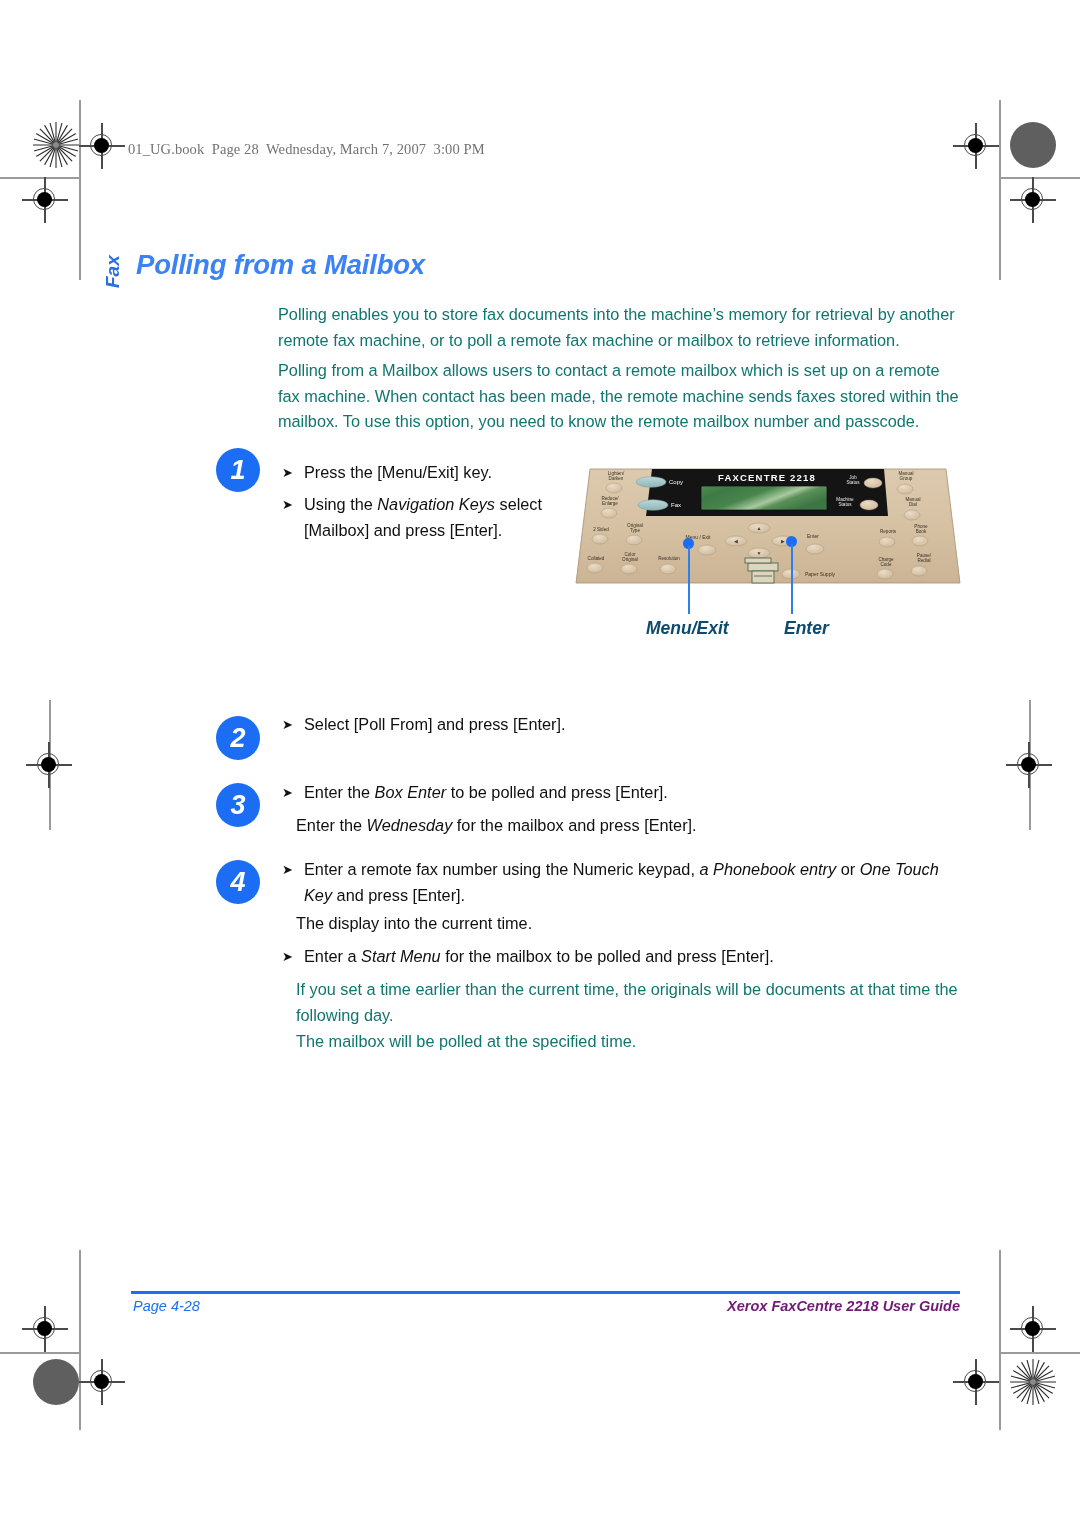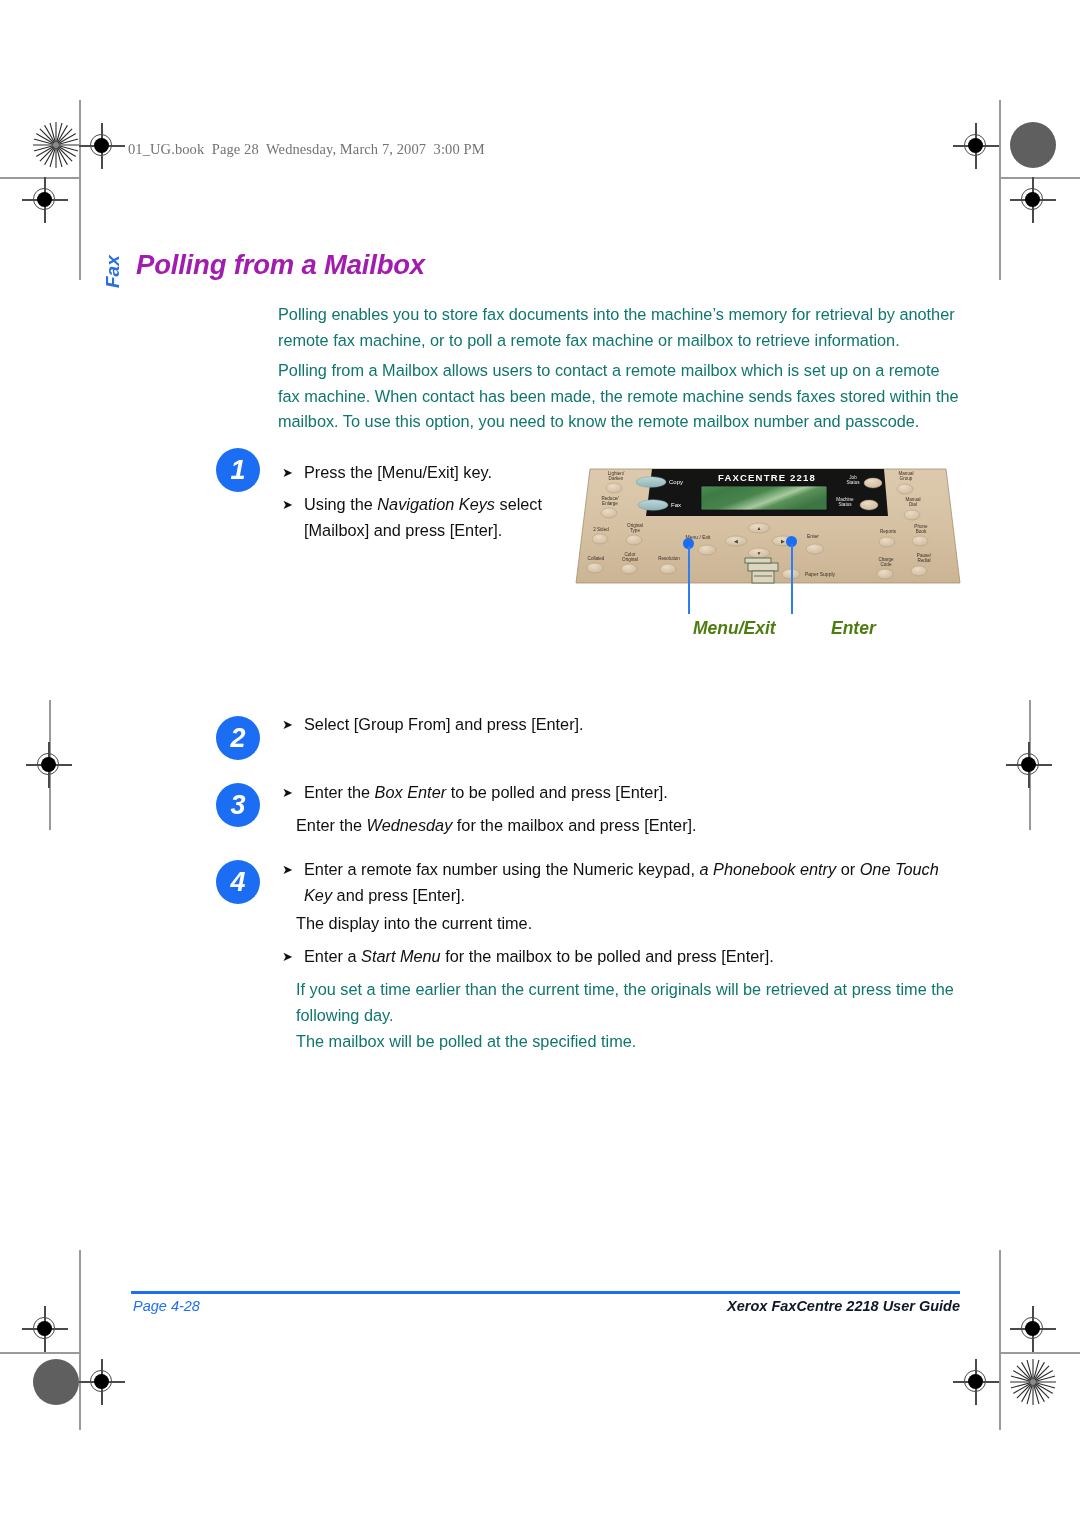--- a/index.html
+++ b/index.html
@@ -104,21 +104,21 @@
     white-space: nowrap;
   }
 
   .page-title {
     position: absolute;
     left: 136px;
     top: 249px;
     font-size: 27.5px;
     font-weight: bold;
     font-style: italic;
-    color: #a21caf;
+    color: #3b82f6;
     letter-spacing: -0.2px;
     white-space: nowrap;
   }
 
   
   .para {
     position: absolute;
     left: 278px;
     width: 682px;
     font-size: 16.3px;
@@ -178,23 +178,22 @@
     width: 11px;
     height: 11px;
     border-radius: 50%;
     background: #1b6ef3;
   }
   .callout-label {
     position: absolute;
     font-size: 17.5px;
     font-weight: bold;
     font-style: italic;
-    color: #4d7c0f;
+    color: #0c4a6e;
     white-space: nowrap;
-    margin-left: 47px;
   }
 
   
   .footer-rule {
     position: absolute;
     left: 131px;
     top: 1291px;
     width: 829px;
     height: 2.5px;
     background: #1d6ff0;
@@ -208,21 +207,21 @@
     font-style: italic;
     color: #1d6ff0;
   }
   .footer-right {
     position: absolute;
     right: 120px;
     top: 1298px;
     font-size: 14.5px;
     font-weight: bold;
     font-style: italic;
-    color: #0f172a;
+    color: #701a75;
     white-space: nowrap;
   }
 </style>
 </head>
 <body>
 
 <div class="trimline trim-v" style="left:79px; top:100px; height:180px;"></div>
 <div class="trimline trim-h" style="left:0px; top:177px; width:80px;"></div>
 <div class="trimline trim-v" style="left:999px; top:100px; height:180px;"></div>
 <div class="trimline trim-h" style="left:1000px; top:177px; width:80px;"></div>
@@ -512,21 +511,21 @@
 <div class="callout-line" style="left:688px; top:546px; height:68px;"></div>
 <div class="callout-label" style="left:646px; top:618px;">Menu/Exit</div>
 
 <div class="callout-dot" style="left:786px; top:536px;"></div>
 <div class="callout-line" style="left:791px; top:544px; height:70px;"></div>
 <div class="callout-label" style="left:784px; top:618px;">Enter</div>
 
 <div class="step-badge" style="left:216px; top:716px;">2</div>
 <div class="step-text" style="left:282px; top:712px; width:500px;">
   <span class="bullet">➤</span>
-  <span class="stxt">Select [Group From] and press [Enter].</span>
+  <span class="stxt">Select [Poll From] and press [Enter].</span>
 </div>
 
 <div class="step-badge" style="left:216px; top:783px;">3</div>
 <div class="step-text" style="left:282px; top:780px; width:560px;">
   <span class="bullet">➤</span>
   <span class="stxt">Enter the <i>Box Enter</i> to be polled and press [Enter].</span>
 </div>
 <div class="step-text" style="left:296px; top:813px; width:560px;">
   <span>Enter the <i>Wednesday</i> for the mailbox and press [Enter].</span>
 </div>
@@ -537,18 +536,18 @@
   <span class="stxt">Enter a remote fax number using the Numeric keypad, <i>a Phonebook entry</i> or <i>One Touch Key</i> and press [Enter].</span>
 </div>
 <div class="step-text" style="left:296px; top:911px; width:600px;">
   <span>The display into the current time.</span>
 </div>
 <div class="step-text" style="left:282px; top:944px; width:650px;">
   <span class="bullet">➤</span>
   <span class="stxt">Enter a <i>Start Menu</i> for the mailbox to be polled and press [Enter].</span>
 </div>
 
-<div class="para" style="left:296px; top:977px; width:664px;">If you set a time earlier than the current time, the originals will be retrieved at press time the following day.</div>
+<div class="para" style="left:296px; top:977px; width:664px;">If you set a time earlier than the current time, the originals will be documents at that time the following day.</div>
 <div class="para" style="left:296px; top:1029px; width:664px;">The mailbox will be polled at the specified time.</div>
 
 <div class="footer-rule"></div>
 <div class="footer-left">Page 4-28</div>
 <div class="footer-right">Xerox FaxCentre 2218 User Guide</div>
 
 </body></html>

